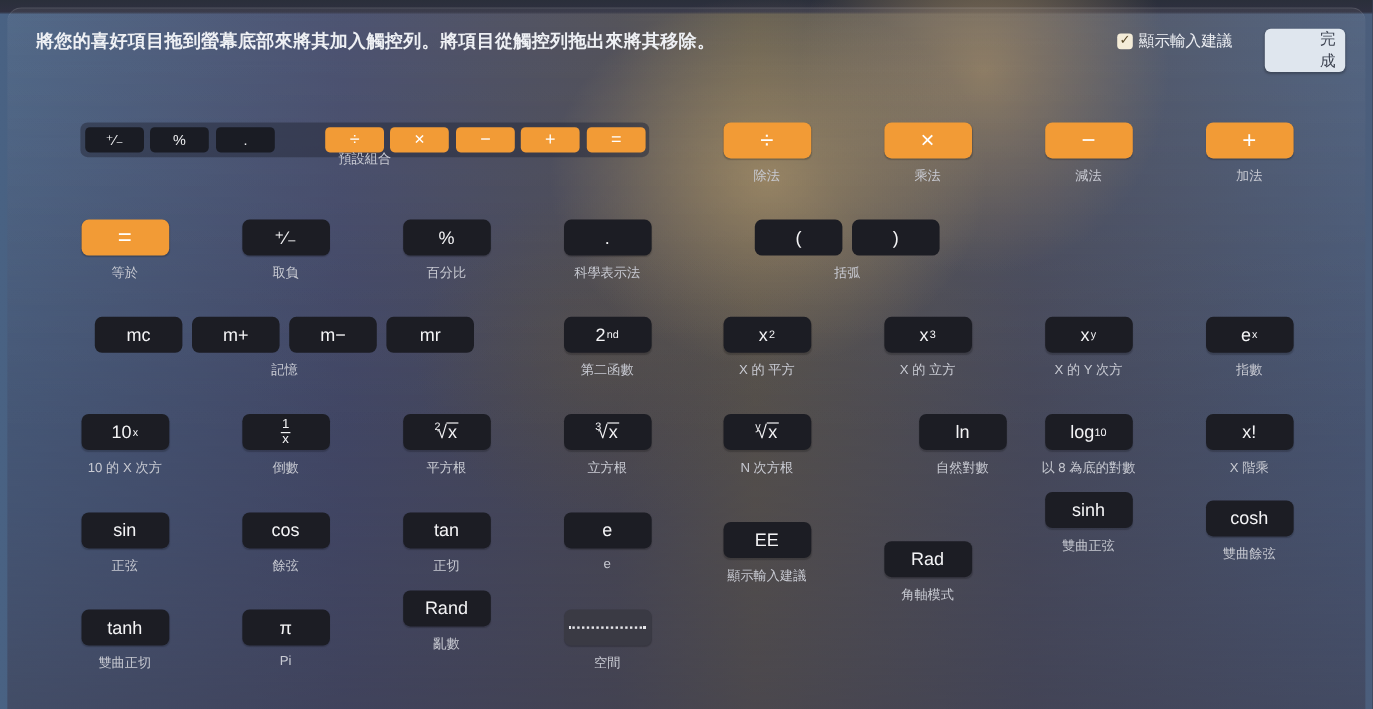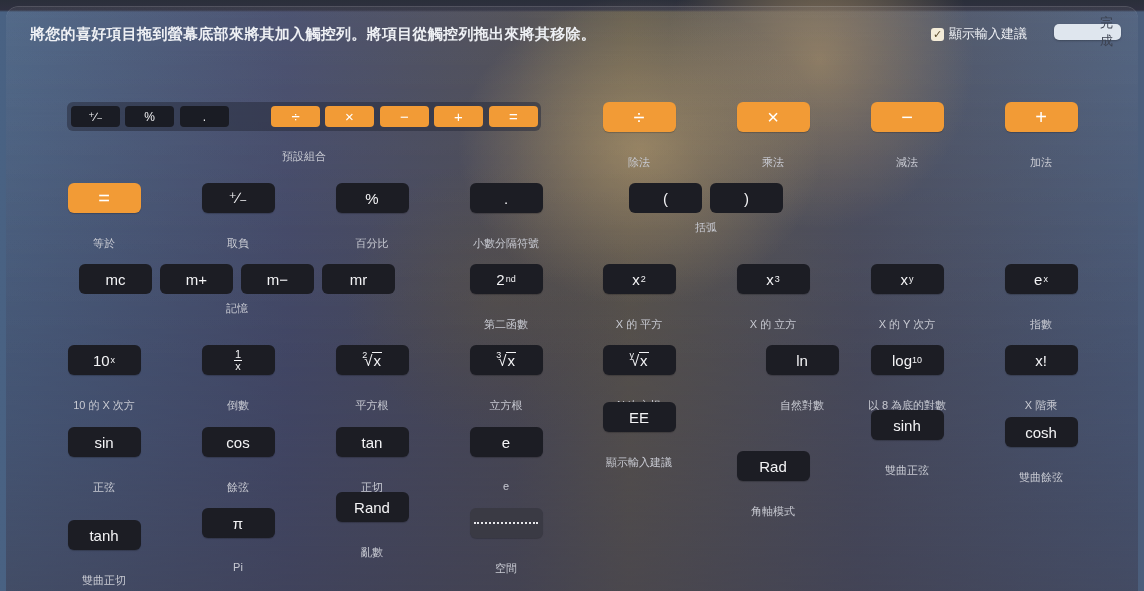--- a/index.html
+++ b/index.html
@@ -32,36 +32,36 @@
   .suggest {
     position:absolute; left:931px; top:25px; display:flex; align-items:center; gap:5px;
     color:#eef0f4; font-size:13px; cursor:pointer;
   }
   .checkbox {
     width:13px; height:13px; border-radius:3px; background:#f4ecd8;
     display:flex; align-items:center; justify-content:center;
     font-size:11px; color:#5a4a2a; line-height:1; font-weight:bold;
   }
   .done-btn {
-    position:absolute; left:1054px; top:24px; width:67px; height:16px; border-radius:5px;
+    position:absolute; left:1054px; top:24px; width:67px; height:36px; border-radius:5px;
     background:#dfe6ee; color:#3c4250; font-size:13px; border:none;
     display:flex; align-items:center; justify-content:center; cursor:pointer;
     box-shadow:0 1px 2px rgba(0,0,0,0.25);
     padding-left:44px;
   }
   .item { position:absolute; width:74px; display:flex; flex-direction:column; align-items:center; }
   .key {
     width:73px; height:30px; border-radius:6px; background:#1c1d24;
     color:#f4f4f6; font-size:15px; display:flex; align-items:center; justify-content:center;
     cursor:grab; box-shadow: 0 1px 1px rgba(0,0,0,0.2);
   }
   .key.orange { background:#f29b36; color:#fff; font-size:20px; }
   .key.space { background:#3a3a44; }
   .caption {
-    margin-top:23px; font-size:11px; color:#c8cad2; white-space:nowrap; text-align:right;
+    margin-top:7px; font-size:11px; color:#c8cad2; white-space:nowrap; text-align:right;
   }
   .group-caption { position:absolute; font-size:11px; color:#c8cad2; white-space:nowrap; }
   .preset-strip {
     position:absolute; left:67px; top:102px; width:474px; height:29px;
     border-radius:6px; background:rgba(40,44,60,0.55); cursor:grab;
   }
   .pkey {
     position:absolute; top:4px; width:49px; height:21px; border-radius:4px;
     background:#1a1c24; color:#f0f0f2; font-size:12px;
     display:flex; align-items:center; justify-content:center;
@@ -98,21 +98,21 @@
 <div class="preset-strip">
   <div class="pkey" style="left:4px">⁺∕₋</div>
   <div class="pkey" style="left:58px">%</div>
   <div class="pkey" style="left:113px">.</div>
   <div class="pkey orange" style="left:204px">÷</div>
   <div class="pkey orange" style="left:258px">×</div>
   <div class="pkey orange" style="left:313px">−</div>
   <div class="pkey orange" style="left:367px">+</div>
   <div class="pkey orange" style="left:422px">=</div>
 </div>
-<div class="group-caption" style="left:282px; top:149px">預設組合</div>
+<div class="group-caption" style="left:282px; top:125px">預設組合</div>
 
 <div class="item" style="left:602px; top:102px">
   <div class="key orange">÷</div>
   <div class="caption">除法</div>
 </div>
 <div class="item" style="left:736px; top:102px">
   <div class="key orange">×</div>
   <div class="caption">乘法</div>
 </div>
 <div class="item" style="left:870px; top:102px">
@@ -131,21 +131,21 @@
 <div class="item" style="left:201px; top:183px">
   <div class="key">⁺∕₋</div>
   <div class="caption">取負</div>
 </div>
 <div class="item" style="left:335px; top:183px">
   <div class="key">%</div>
   <div class="caption">百分比</div>
 </div>
 <div class="item" style="left:469px; top:183px">
   <div class="key">.</div>
-  <div class="caption">小數分隔符號</div>
+  <div class="caption">科學表示法</div>
 </div>
 <div class="wkey" style="left:629px; top:183px">(</div>
 <div class="wkey" style="left:710px; top:183px">)</div>
 <div class="group-caption" style="left:695px; top:220px">括弧</div>
 
 <div class="wkey" style="left:79px; top:264px">mc</div>
 <div class="wkey" style="left:160px; top:264px">m+</div>
 <div class="wkey" style="left:241px; top:264px">m−</div>
 <div class="wkey" style="left:322px; top:264px">mr</div>
 <div class="group-caption" style="left:226px; top:301px">記憶</div>
@@ -257,38 +257,38 @@
   <div class="caption">餘弦</div>
 </div>
 <div class="item" style="left:335px; top:427px">
   <div class="key">tan</div>
   <div class="caption">正切</div>
 </div>
 <div class="item" style="left:469px; top:427px">
   <div class="key">e</div>
   <div class="caption">e</div>
 </div>
-<div class="item" style="left:602px; top:402px">
+<div class="item" style="left:602px; top:435px">
   <div class="key">EE</div>
   <div class="caption">顯示輸入建議</div>
 </div>
 <div class="item" style="left:736px; top:451px">
   <div class="key">Rad</div>
   <div class="caption">角軸模式</div>
 </div>
 <div class="item" style="left:870px; top:410px">
   <div class="key">sinh</div>
   <div class="caption">雙曲正弦</div>
 </div>
 <div class="item" style="left:1004px; top:417px">
   <div class="key">cosh</div>
   <div class="caption">雙曲餘弦</div>
 </div>
 
-<div class="item" style="left:67px; top:520px">
+<div class="item" style="left:67px; top:508px">
   <div class="key">tanh</div>
   <div class="caption">雙曲正切</div>
 </div>
 <div class="item" style="left:201px; top:508px">
   <div class="key">π</div>
   <div class="caption">Pi</div>
 </div>
 <div class="item" style="left:335px; top:492px">
   <div class="key">Rand</div>
   <div class="caption">亂數</div>

